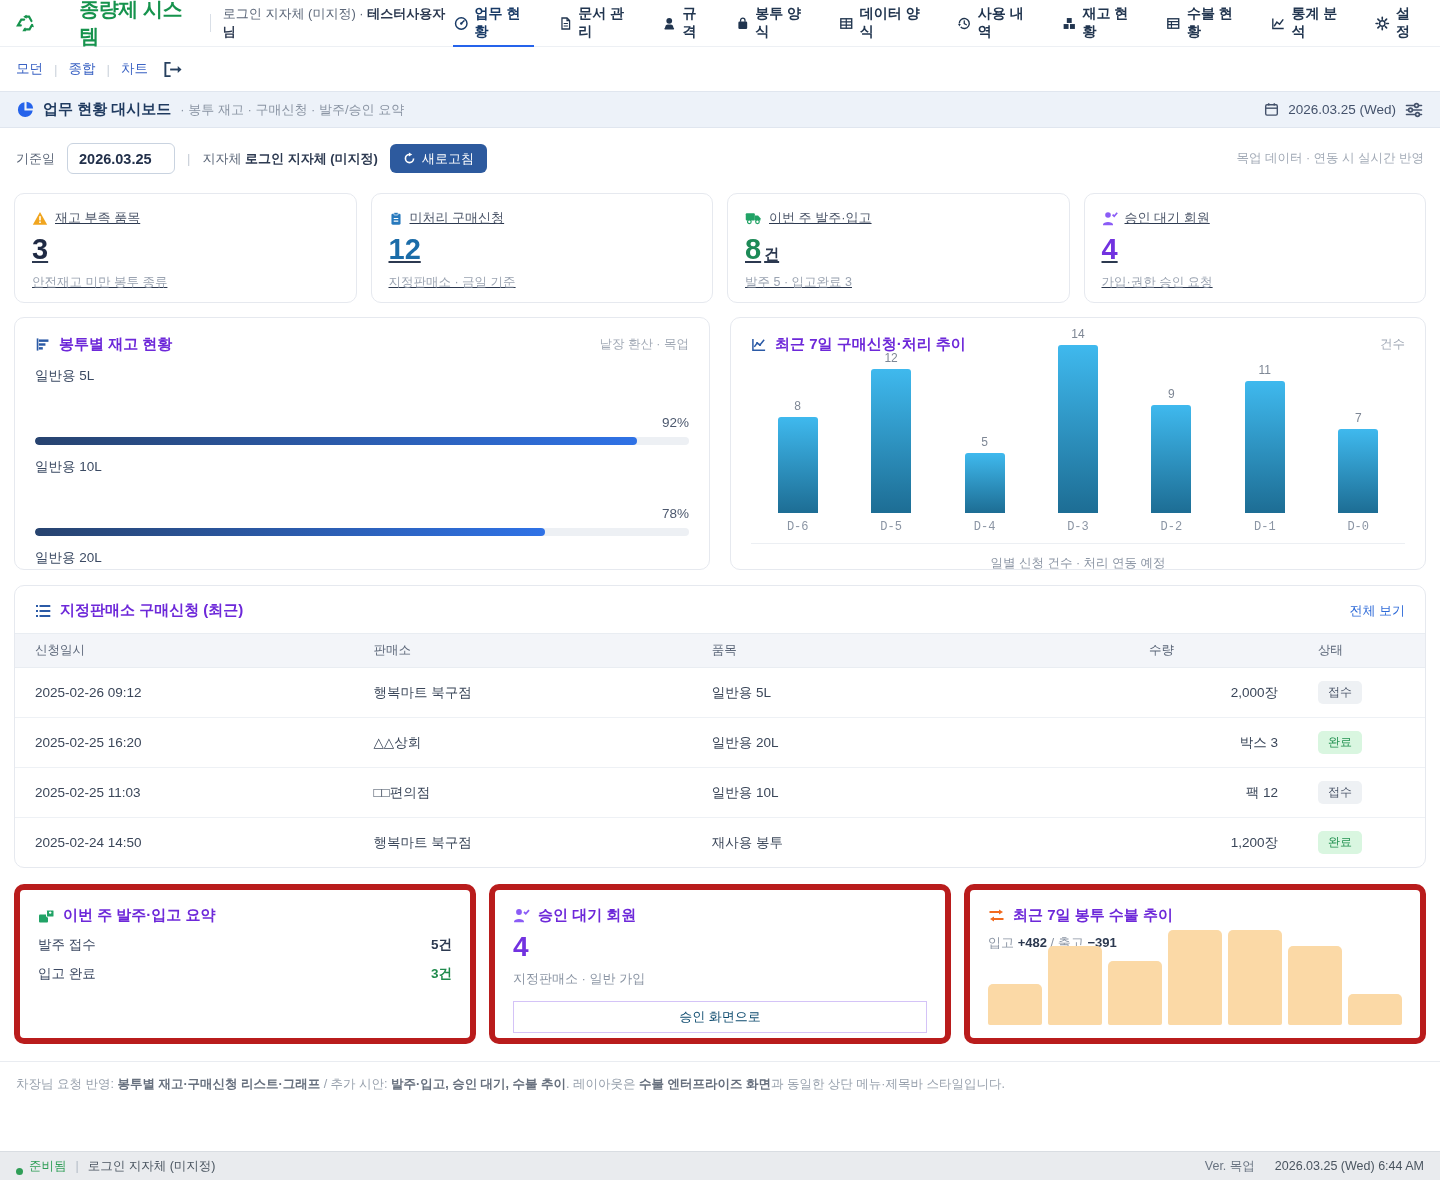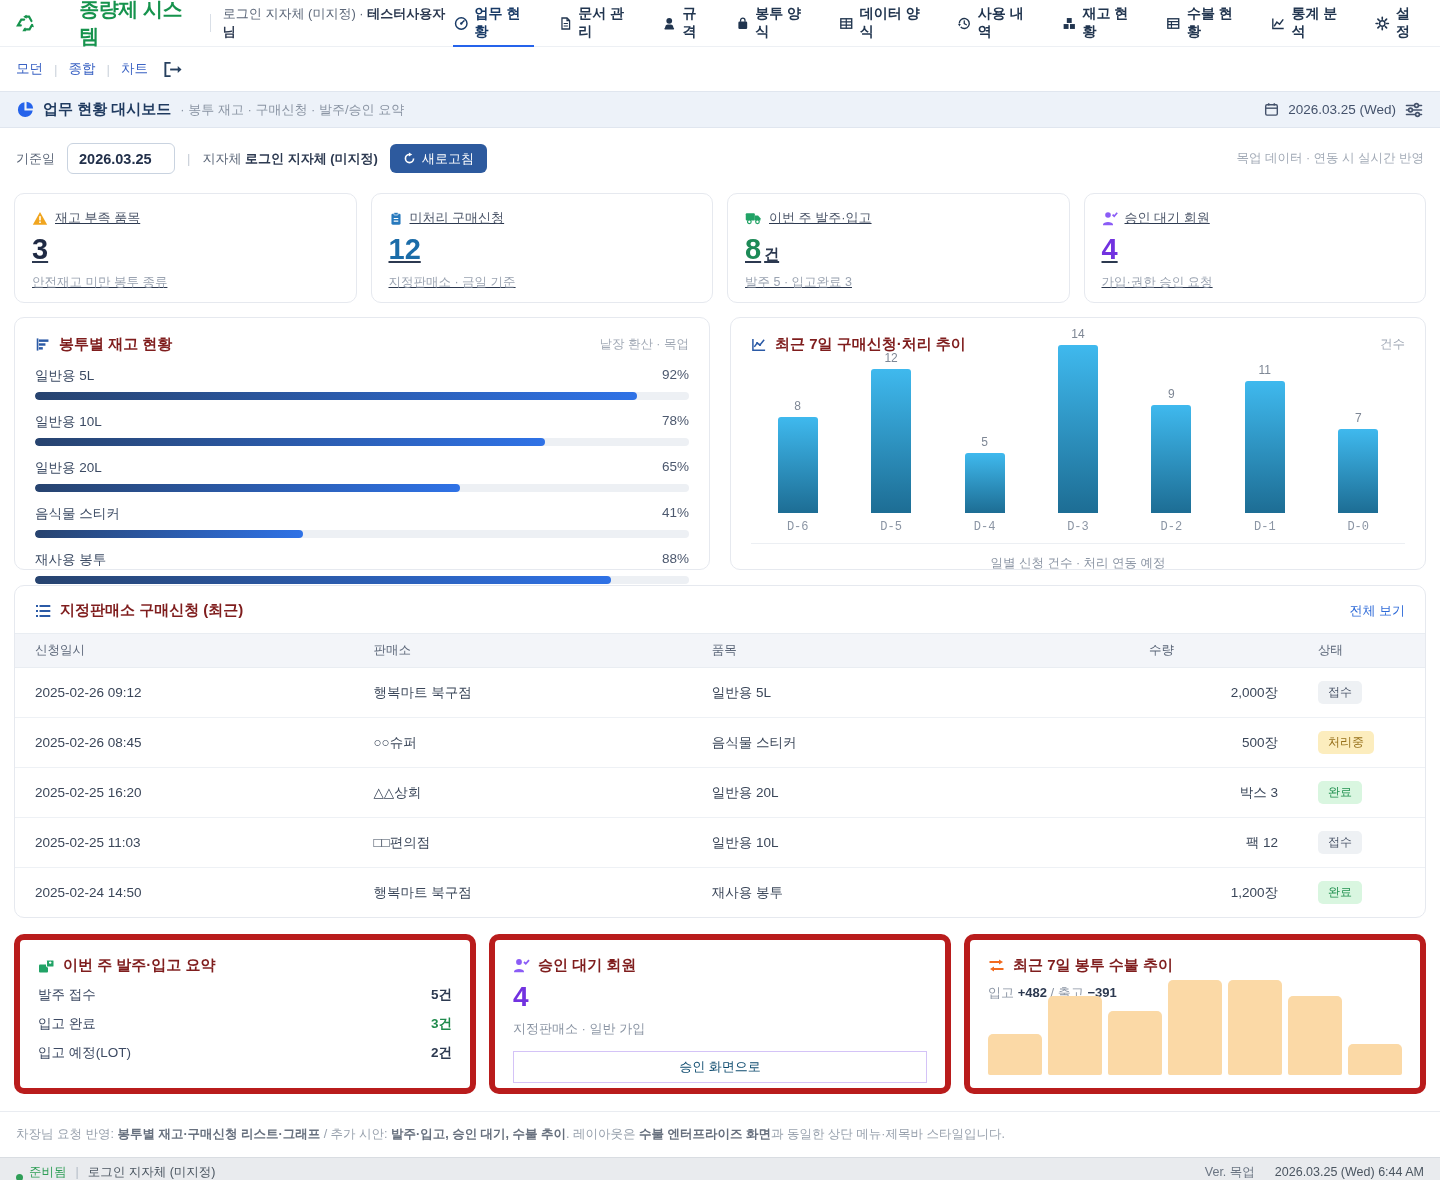--- a/index.html
+++ b/index.html
@@ -49,26 +49,26 @@
   .kpi-head { display:flex; align-items:center; gap:7px; font-size:13px; color:#4b5568; }
   .kpi-value { font-size:29px; font-weight:700; margin-top:7px; line-height:1.1; color:#1f2a44; }
   .kpi-value .unit { font-size:15px; font-weight:700; color:#2c3950; margin-left:3px; }
   .kpi-value.blue { color:#1b6ca8; } .kpi-value.green { color:#1d8a57; } .kpi-value.purple { color:#7232e0; }
   .kpi-sub { font-size:12.5px; color:#9aa3b1; margin-top:8px; }
 
   
   .panel-row { display:flex; gap:20px; padding:14px 14px 0; }
   .panel { flex:1; border:1px solid #e6e9ef; border-radius:10px; background:#fff; padding:17px 20px 14px; height:253px; }
   .panel-head { display:flex; align-items:center; gap:8px; }
-  .panel-title { font-size:15px; font-weight:700; color:#7f1d1d; }
+  .panel-title { font-size:15px; font-weight:700; color:#6d28d9; }
   .panel-note { margin-left:auto; font-size:12.5px; color:#a2aab6; }
 
   .inv-row { margin-top:13px; }
   .inv-top { display:flex; justify-content:space-between; font-size:13.5px; color:#3b4a63; }
-  .inv-top .pct { color:#4c586e; }
+  .inv-top .pct { color:#4c586e;margin-top:48px; }
   .inv-track { height:8px; border-radius:4px; background:#edf0f4; margin-top:7px; overflow:hidden; }
   .inv-fill { height:100%; border-radius:4px; background:linear-gradient(90deg,#27436f,#2f72e6); }
 
   .chart-cols { display:flex; justify-content:space-around; align-items:flex-end; height:186px; margin-top:4px; border-bottom:1px solid #eceff3; padding-bottom:0; }
   .ccol { display:flex; flex-direction:column; align-items:center; justify-content:flex-end; width:90px; }
   .cval { font-size:12px; color:#7e8795; margin-bottom:4px; }
   .cbar { width:40px; border-radius:3px 3px 0 0; background:linear-gradient(180deg,#3fb9ee,#1d6d94); }
   .clab { font-size:12px; color:#8b95a4; margin:7px 0 9px;font-family:Liberation Mono, monospace; }
   .chart-caption { text-align:center; font-size:12.5px; color:#8b95a4; margin-top:11px; }
 
@@ -471,27 +471,20 @@
     </thead>
     <tbody>
       <tr>
         <td>2025-02-26 09:12</td>
           <td>행복마트 북구점</td>
           <td>일반용 5L</td>
           <td class="num">2,000장</td>
           <td><span class="badge received">접수</span></td>
       </tr>
       <tr>
-        <td>2025-02-26 08:45</td>
-          <td>○○슈퍼</td>
-          <td>음식물 스티커</td>
-          <td class="num">500장</td>
-          <td><span class="badge processing">처리중</span></td>
-      </tr>
-      <tr>
         <td>2025-02-25 16:20</td>
           <td>△△상회</td>
           <td>일반용 20L</td>
           <td class="num">박스 3</td>
           <td><span class="badge done">완료</span></td>
       </tr>
       <tr>
         <td>2025-02-25 11:03</td>
           <td>□□편의점</td>
           <td>일반용 10L</td>
@@ -521,24 +514,20 @@
       <span class="panel-title">이번 주 발주·입고 요약</span>
     </div>
     <div class="sum-row">
         <span>발주 접수</span>
         <b>5건</b>
       </div>
     <div class="sum-row">
         <span>입고 완료</span>
         <b class="green">3건</b>
       </div>
-    <div class="sum-row">
-        <span>입고 예정(LOT)</span>
-        <b>2건</b>
-      </div>
   </div>
 
   <div class="bcard">
     <div class="bcard-head">
       <svg width="17" height="15" viewBox="0 0 17 15">
           <circle cx="6" cy="4" r="2.9" fill="#8b5cf6"></circle>
           <path d="M1 13.8c0-3.8 10-3.8 10 0v0.4H1z" fill="#8b5cf6"></path>
           <polyline points="11,4 12.8,5.8 16,2.2" fill="none" stroke="#8b5cf6" stroke-width="1.8"></polyline>
         </svg>
       <span class="panel-title">승인 대기 회원</span>

